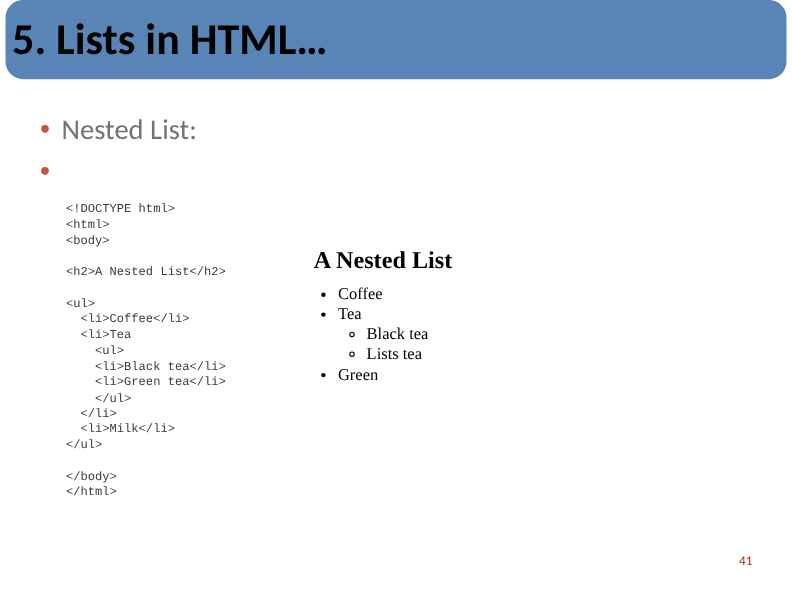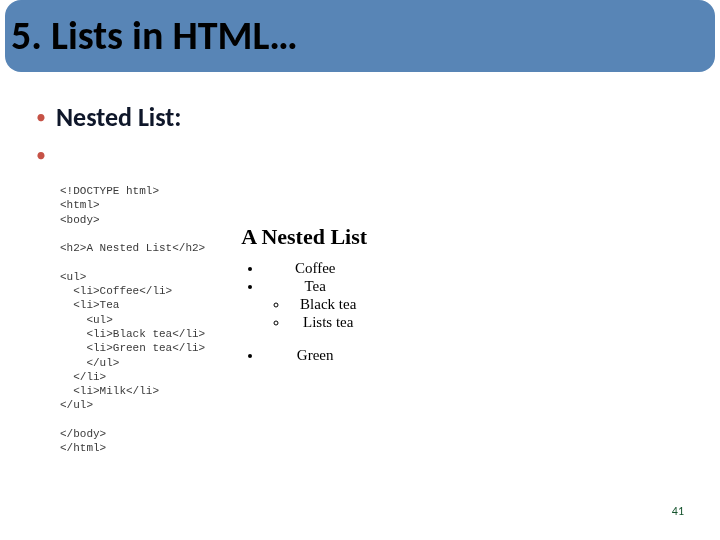--- a/index.html
+++ b/index.html
@@ -41,31 +41,31 @@
     margin-bottom: 4px;
   }
   .bullet-dot {
     color: #C65246;
     font-size: 20px;
     line-height: 34px;
     margin-right: 10px;
   }
   .bullet-text {
     font-size: 26px;
-    font-weight: 700;
-    color: #0f172a;
+    font-weight: 400;
+    color: #737373;
     line-height: 34px;
   }
   .content-row {
     position: absolute;
     top: 184px;
     left: 60px;
     right: 30px;
     display: flex;
-    gap: 36px;
+    gap: 80px;
   }
   .code-col {
     font-family: "Courier New", monospace;
     font-size: 11px;
     color: #3a3a3a;
     white-space: pre;
     line-height: 1.3;
   }
   .out-col {
     font-family: "Times New Roman", serif;
@@ -79,36 +79,35 @@
     white-space: nowrap;
     text-align: right;
   }
   .out-list {
     font-size: 15px;
     padding-left: 22px;
   }
   .out-list li {
     list-style: disc;
     margin-bottom: 1px;
-    text-align: center;
   }
   .out-sublist {
     padding-left: 26px;
     margin-top: 1px;
-    margin-bottom: 16px;
+    margin-bottom: 2px;
   }
   .out-sublist li {
     list-style: circle;
   }
   .page-num {
     position: absolute;
     bottom: 22px;
     right: 36px;
     font-size: 12px;
-    color: #14532d;
+    color: #b91c1c;
   }
 </style>
 </head>
 <body>
 
 <div class="title-bar">
   <div class="title-text">5. Lists in HTML…</div>
 </div>
 
 <div class="body-area">

